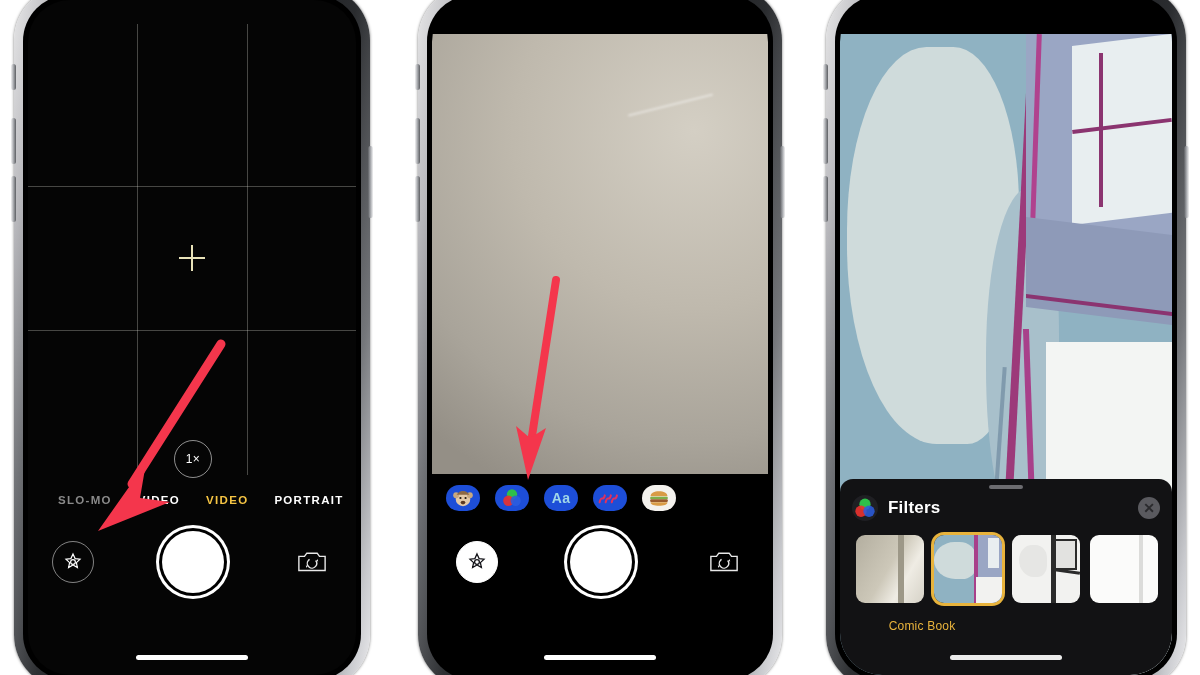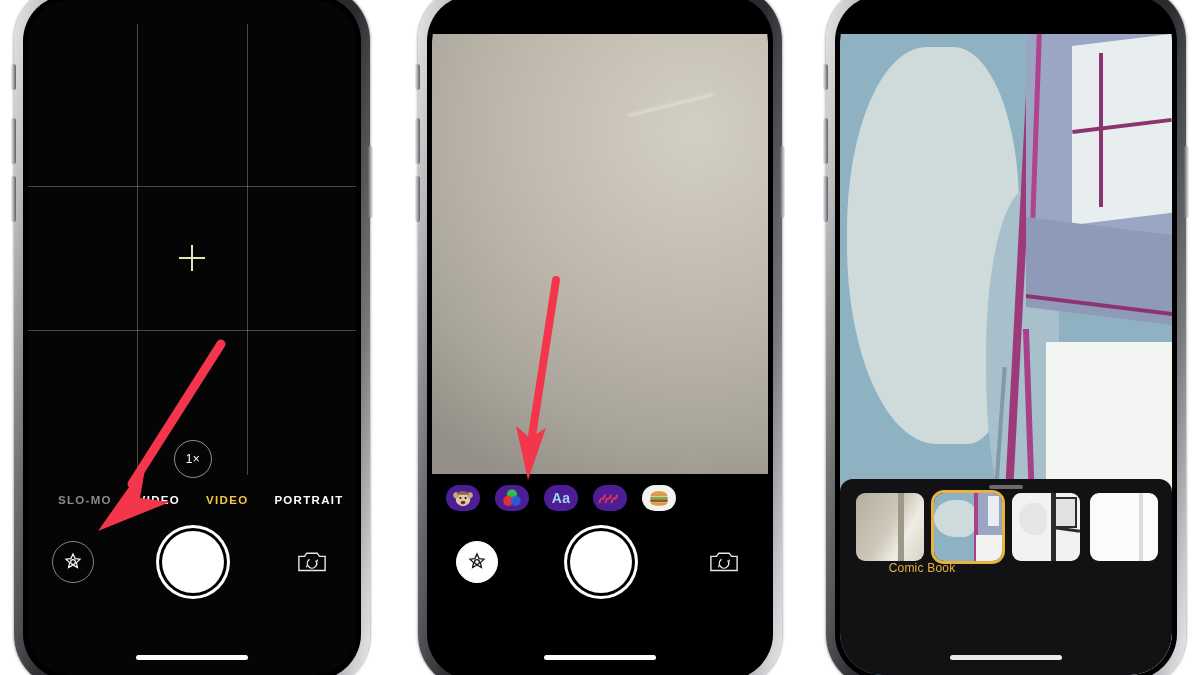--- a/index.html
+++ b/index.html
@@ -57,40 +57,40 @@
           display:flex;align-items:center;justify-content:center;}
   .fx-btn.on{background:#fff;border-color:#fff;}
 
   .flipcam{width:40px;height:36px;display:flex;align-items:center;justify-content:center;}
 
   .homebar{position:absolute;left:50%;transform:translateX(-50%);
            width:112px;height:5px;border-radius:3px;background:#fff;}
 
   
   .fx-tray{position:absolute;left:0;right:0;display:flex;align-items:center;gap:15px;padding-left:14px;}
-  .fx-chip{width:34px;height:26px;border-radius:13px;background:#4c1d95;
+  .fx-chip{width:34px;height:26px;border-radius:13px;background:#1d4ed8;
            display:flex;align-items:center;justify-content:center;overflow:hidden;}
   .fx-chip.light{background:#f4f2ee;}
   .chip-aa{color:#9fd6e8;font-size:14px;font-weight:600;letter-spacing:.3px;}
 
   
   .sheet{position:absolute;left:0;right:0;bottom:0;background:#121214;
          border-radius:13px 13px 0 0;}
   .sheet-grab{position:absolute;top:6px;left:50%;transform:translateX(-50%);
               width:34px;height:4px;border-radius:2px;background:#6c6c70;}
   .sheet-head{display:flex;align-items:center;padding:16px 12px 0 12px;}
   .sheet-title{color:#fff;font-size:17px;font-weight:700;margin-left:10px;letter-spacing:.2px;}
   .sheet-close{margin-left:auto;width:22px;height:22px;border-radius:50%;background:#5a5a5f;
                display:flex;align-items:center;justify-content:center;color:#2a2a2d;
                font-size:14px;font-weight:700;line-height:1;}
 
   .thumbs{display:flex;gap:10px;padding:14px 0 0 16px;}
   .thumb{width:68px;height:68px;border-radius:9px;overflow:hidden;position:relative;flex:0 0 auto;}
   .thumb.sel{box-shadow:0 0 0 3px #e8b33c;border-radius:10px;}
-  .thumb-cap{color:#e8b33c;font-size:12px;text-align:center;margin-top:0;letter-spacing:.2px;}
+  .thumb-cap{color:#e8b33c;font-size:12px;text-align:center;margin-top:16px;letter-spacing:.2px;}
 
   
   .arrow{position:absolute;pointer-events:none;}
 </style>
 </head>
 <body>
 
 <div class="stage">
 
   <div class="phone" id="phone1">
@@ -262,20 +262,30 @@
           <div style="position:absolute;left:62%;top:48%;right:0;bottom:0;background:#f3f5f3;"></div>
           <div style="position:absolute;left:57%;top:46%;width:6px;bottom:0;background:#a8408a;
                       transform:skewX(2deg);"></div>
           <div style="position:absolute;left:47%;top:52%;width:4px;height:30%;background:#6f8aa0;
                       transform:rotate(4deg);opacity:.7;"></div>
         </div>
 
         <div class="sheet" style="height:196px;">
           <div class="sheet-grab"></div>
 
+          <div class="sheet-head">
+            <svg width="26" height="26" viewBox="0 0 24 24">
+              <circle cx="12" cy="12" r="12" fill="#1f1f23"></circle>
+              <circle cx="12" cy="8.5" r="5.2" fill="#2ec04b"></circle>
+              <circle cx="8.3" cy="15" r="5.2" fill="#e8322f" opacity=".92"></circle>
+              <circle cx="15.7" cy="15" r="5.2" fill="#2b5de0" opacity=".86"></circle>
+            </svg>
+            <span class="sheet-title">Filters</span>
+            <div class="sheet-close">✕</div>
+          </div>
 
           <div class="thumbs">
             <div class="thumb">
               <div style="position:absolute;inset:0;background:linear-gradient(120deg,#b3ae9f 0%,#cdc8b9 48%,#efece4 70%,#d6d2c7 100%);"></div>
               <div style="position:absolute;left:62%;top:0;width:6px;bottom:0;background:#9d9888;"></div>
             </div>
             <div class="thumb sel">
               <div style="position:absolute;inset:0;background:#8fb2c2;"></div>
               <div style="position:absolute;left:0;top:10%;width:62%;height:55%;background:#cfdbdb;border-radius:50% 40% 34% 52%;"></div>
               <div style="position:absolute;left:60%;top:0;right:0;bottom:0;background:#9aa6c4;"></div>

